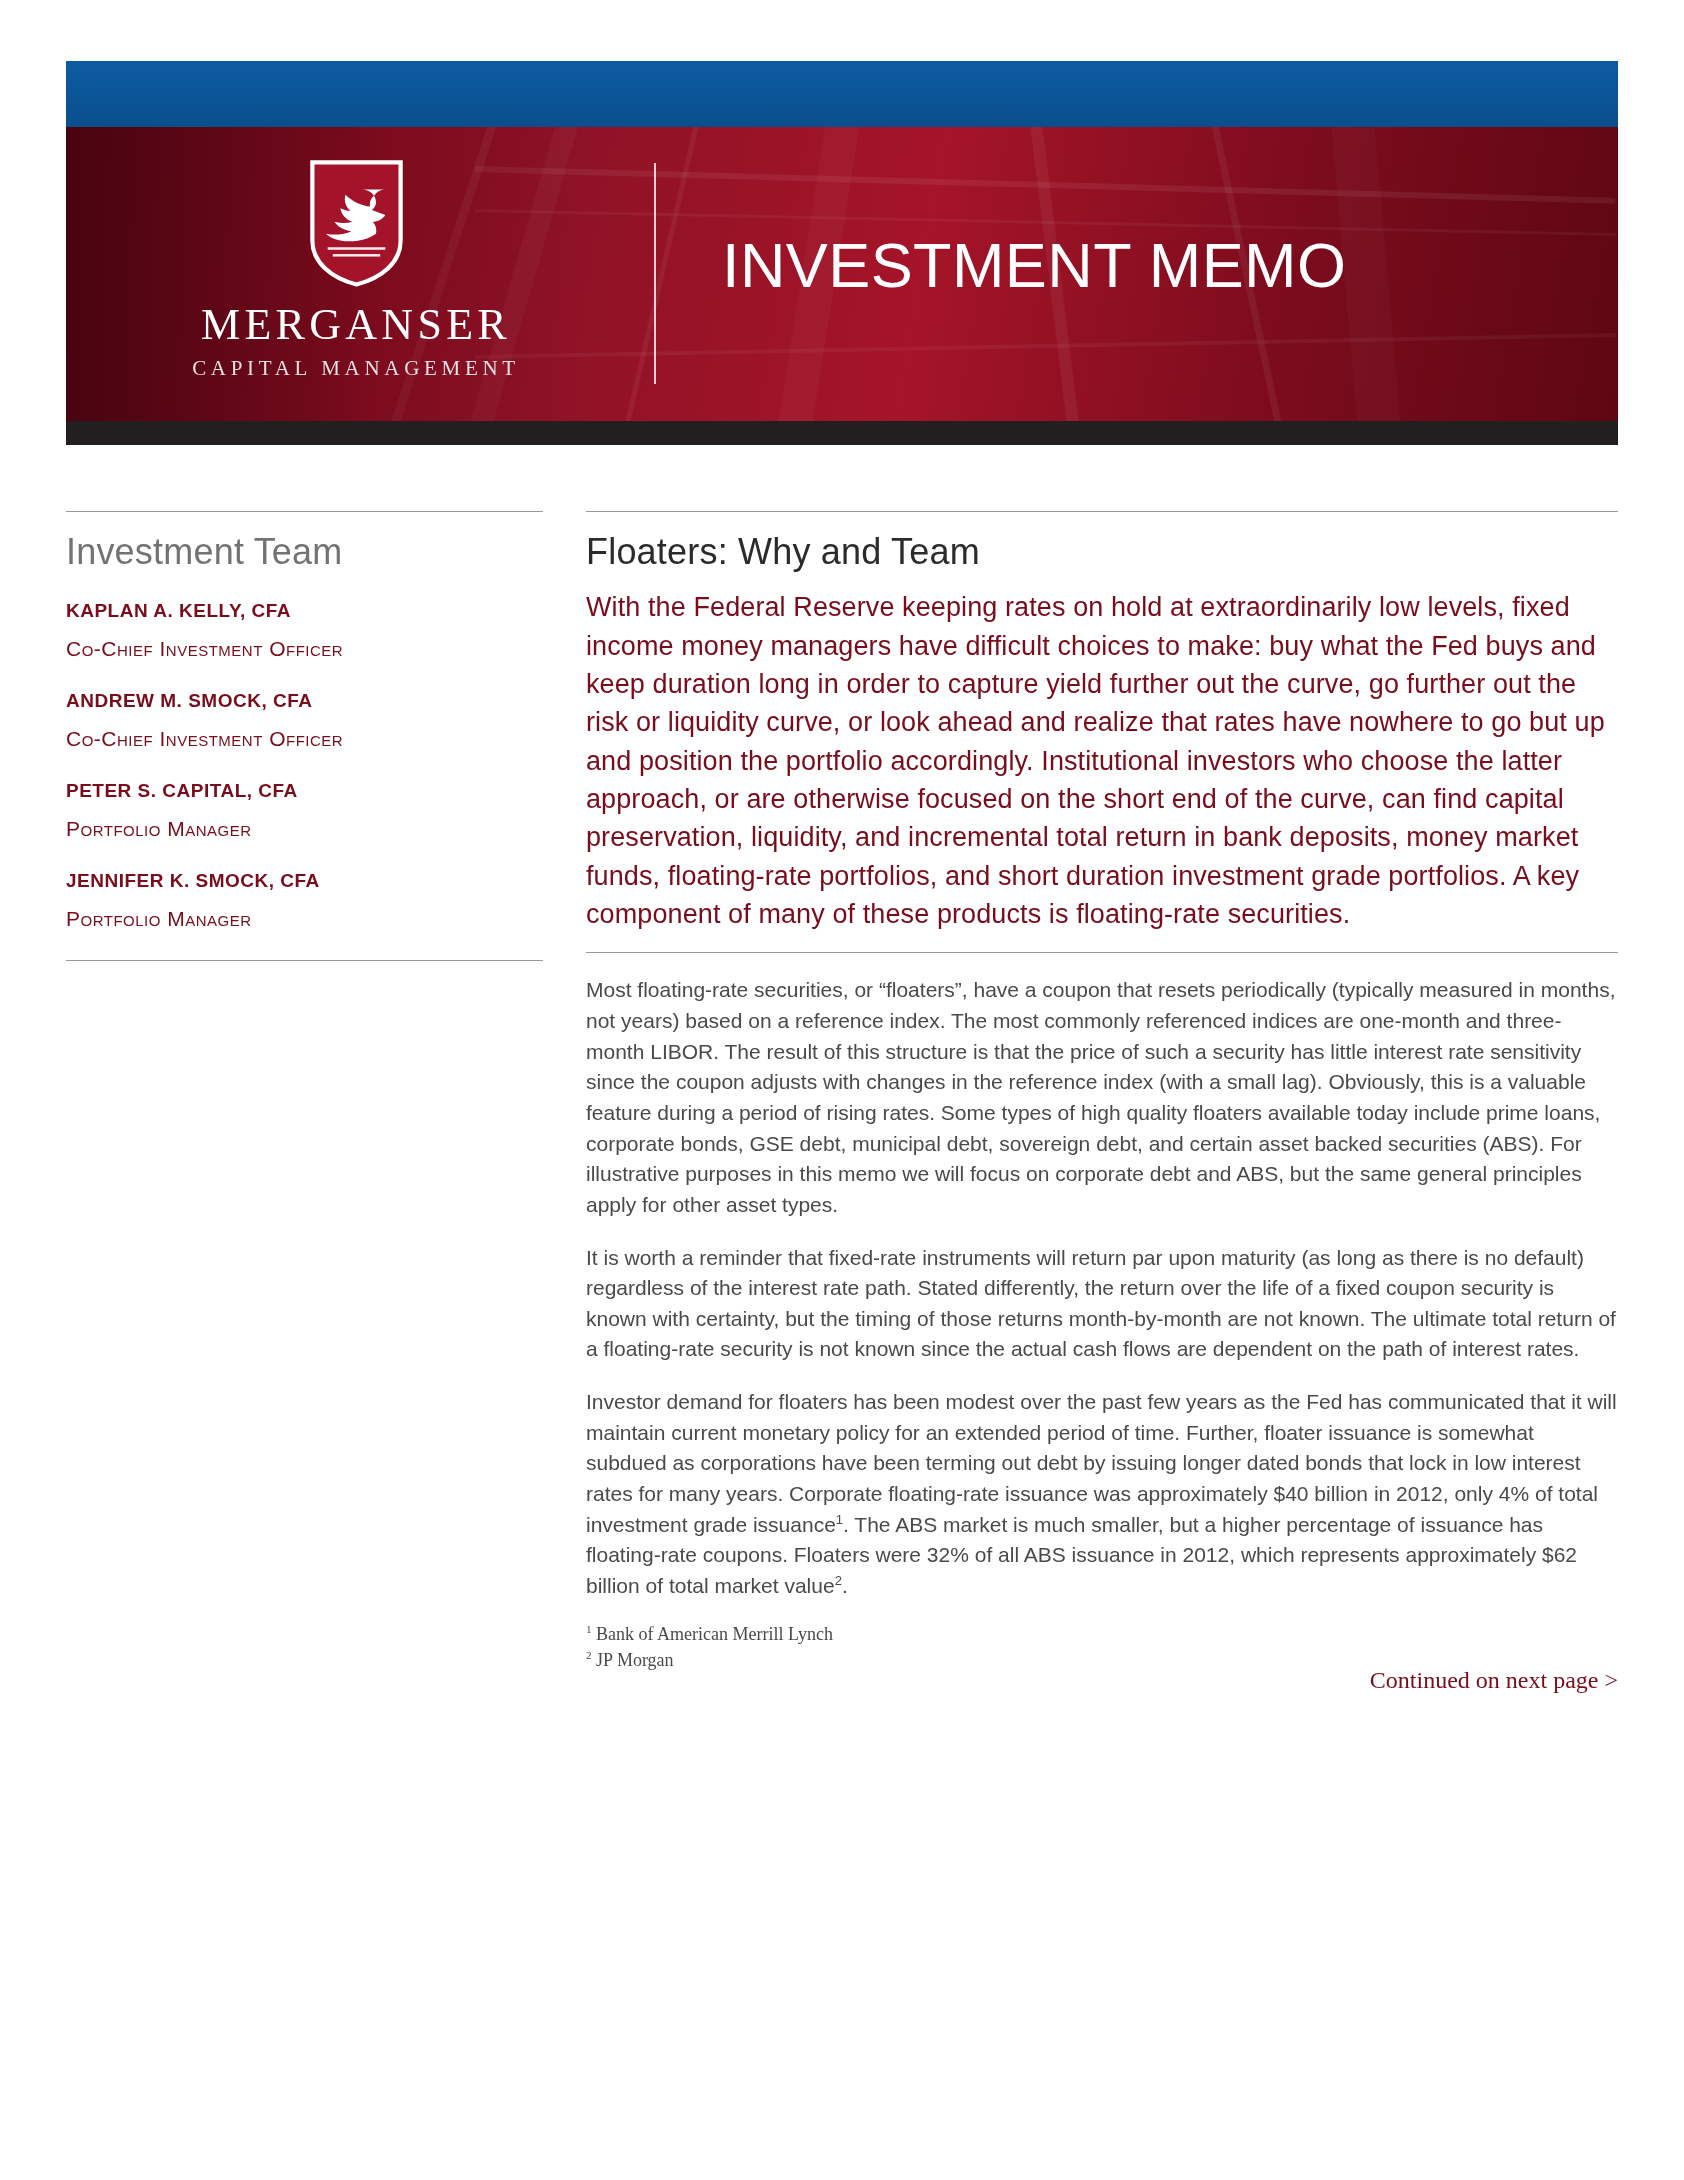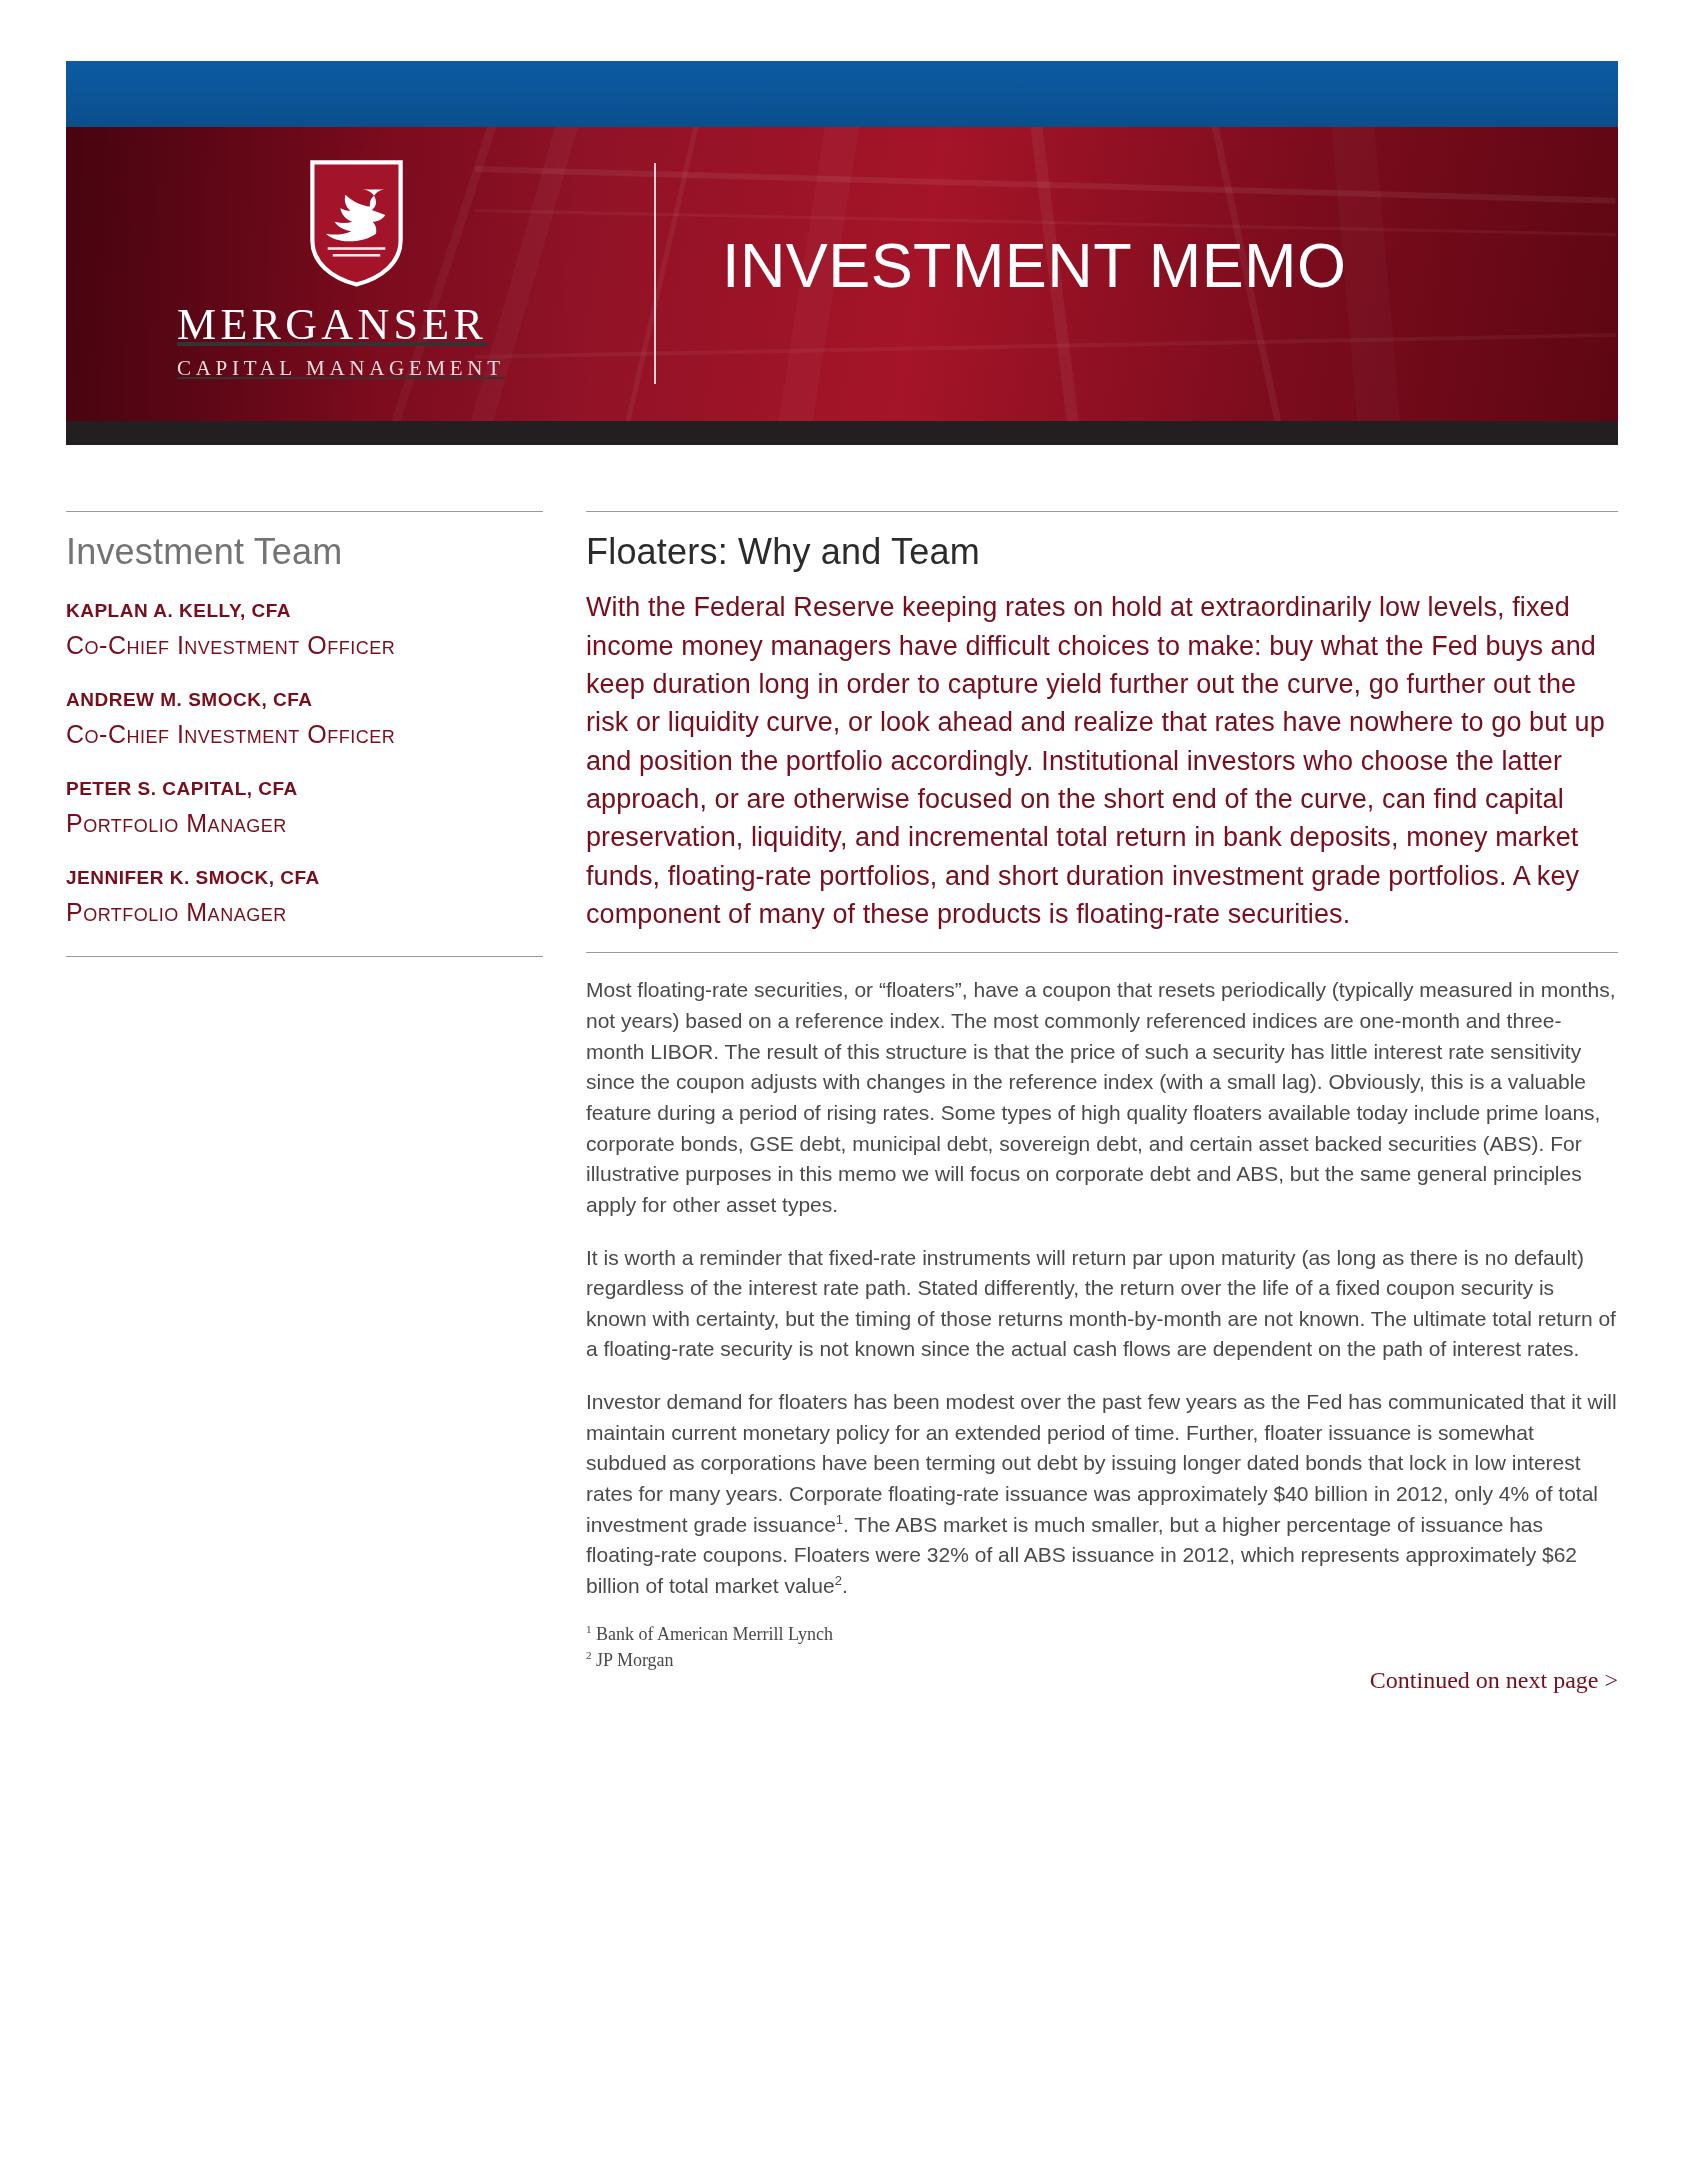--- a/index.html
+++ b/index.html
@@ -57,22 +57,22 @@
   .maroon-band .streak.h3 { left: 409px;  top: 228px;  width: 1141px; height: 4.3px; transform: rotate(-1.1deg); background: rgba(255,255,255,0.05); }
   .maroon-band .leftshade {
     position: absolute; left: 0; top: 0; width: 528px; height: 100%;
     background: linear-gradient(to right, rgba(60,3,14,0.75) 0%, rgba(110,7,24,0.35) 60%, rgba(110,7,24,0) 100%);
   }
   .logo-block {
     position: absolute;
     left: 111px;
     top: 32px;
     width: 358px;
+    text-align: center;
     z-index: 4;
-    text-decoration: underline;
   }
   .crest {
     width: 95px;
     height: 129px;
     margin: 0 auto 13.6px auto;
     display: block;
   }
   .brand-name {
     font-family: "Liberation Serif", serif;
     color: #ffffff;
@@ -145,23 +145,23 @@
   .team-list { margin-top: 27px; }
   .team-member { margin-bottom: 29px; }
   .tm-name {
     color: #7a0d1c;
     font-size: 19px;
     font-weight: bold;
     letter-spacing: 0.5px;
   }
   .tm-role {
     color: #7a0d1c;
-    font-size: 25px;
+    font-size: 21px;
     letter-spacing: 0.5px;
-    margin-top: 9px;
+    margin-top: 15px;
     font-variant: small-caps;
   }
   .team-rule {
     margin-top: 12px;
     border-top: 0.9px solid #9a9a9a;
   }
 
   .article-title {
     font-size: 36px;
     font-weight: 400;

